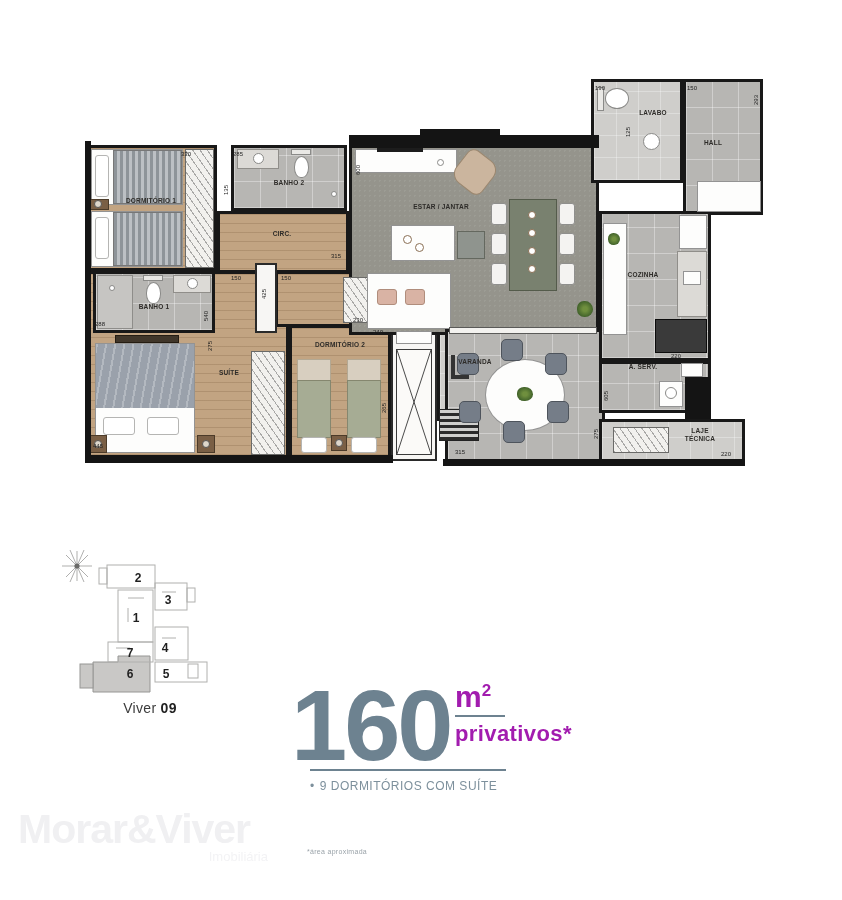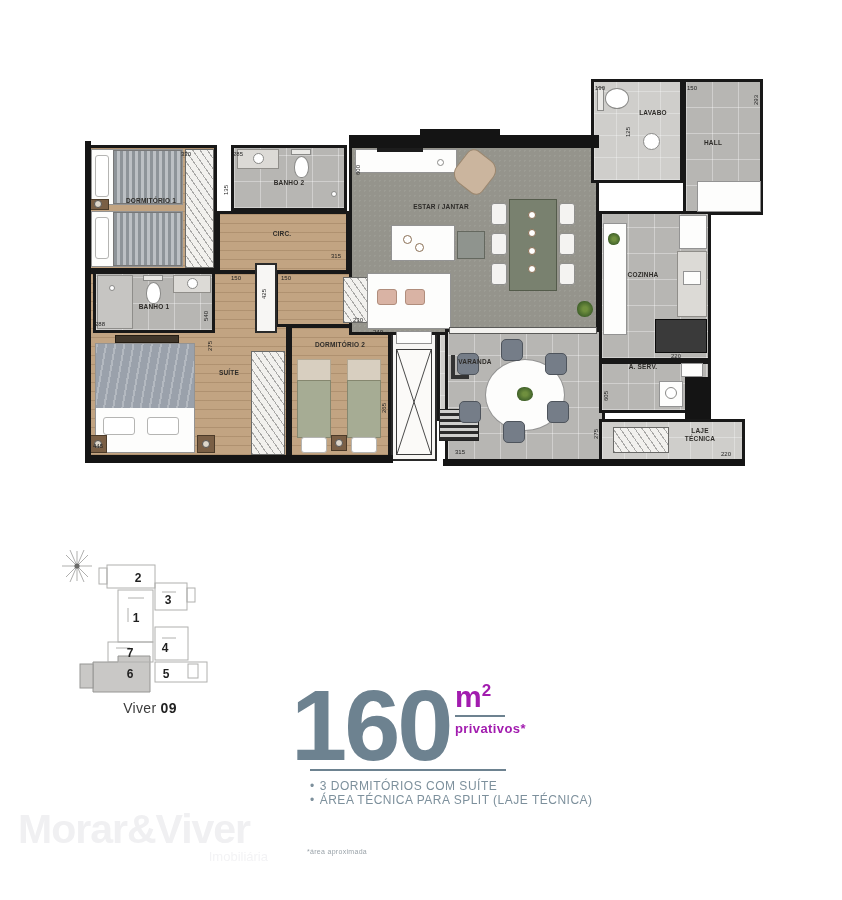--- a/index.html
+++ b/index.html
@@ -54,21 +54,21 @@
          font-size:14px;color:#3b3b3b;letter-spacing:.3px;}
   #torre b{font-weight:700;color:#222;}
 
   
   #big-area{position:absolute;left:291px;top:681px;color:#6d8290;
             font-size:101px;font-weight:700;line-height:.88;letter-spacing:-3px;}
   #m2block{position:absolute;left:455px;top:682px;color:#a21caf;font-weight:bold;}
   #m2block .m2{font-size:30px;line-height:1;border-bottom:2px solid #6d8290;
                display:inline-block;padding:0 14px 3px 0;}
   #m2block sup{font-size:17px;}
-  #m2block .qual{font-size:13px;letter-spacing:.4px;margin-top:4px;}
+  #m2block .qual{font-size:22px;letter-spacing:.4px;margin-top:4px;}
   #divider{position:absolute;left:310px;top:769px;width:196px;height:2px;background:#6d8290;}
   #features{position:absolute;left:310px;top:780px;color:#7d909c;font-size:12px;
             letter-spacing:.5px;line-height:13.6px;}
   #features .row{white-space:nowrap;}
   #features .b{margin-right:5px;}
   #footnote{position:absolute;left:307px;top:848px;font-size:7px;color:#9aa3a9;letter-spacing:.3px;}
 
   
   #wm{position:absolute;left:18px;top:806px;width:250px;}
   #wm .brand{font-size:41px;font-weight:700;color:#f0f0f2;letter-spacing:-1px;}
@@ -311,22 +311,21 @@
   </div>
 
   <div id="big-area">160</div>
   <div id="m2block">
     <div class="m2"><span>m</span><sup>2</sup></div>
     <div class="qual">privativos*</div>
   </div>
   <div id="divider"></div>
 
   <div id="features">
-    <div class="row"><span class="b">•</span><span>3 DORMITÓRIOS COM SUÍTE</span></div>
-    <div class="row"><span class="b">•</span><span>ÁREA TÉCNICA PARA SPLIT (LAJE TÉCNICA)</span></div>
+    <div class="row"><span class="b">•</span><span>9 DORMITÓRIOS COM SUÍTE</span></div>
   </div>
 
   <div id="footnote">*área aproximada</div>
 
   <div id="wm">
     <div class="brand">Morar&amp;Viver</div>
     <div class="tag">Imobiliária</div>
   </div>
 
 </div>

